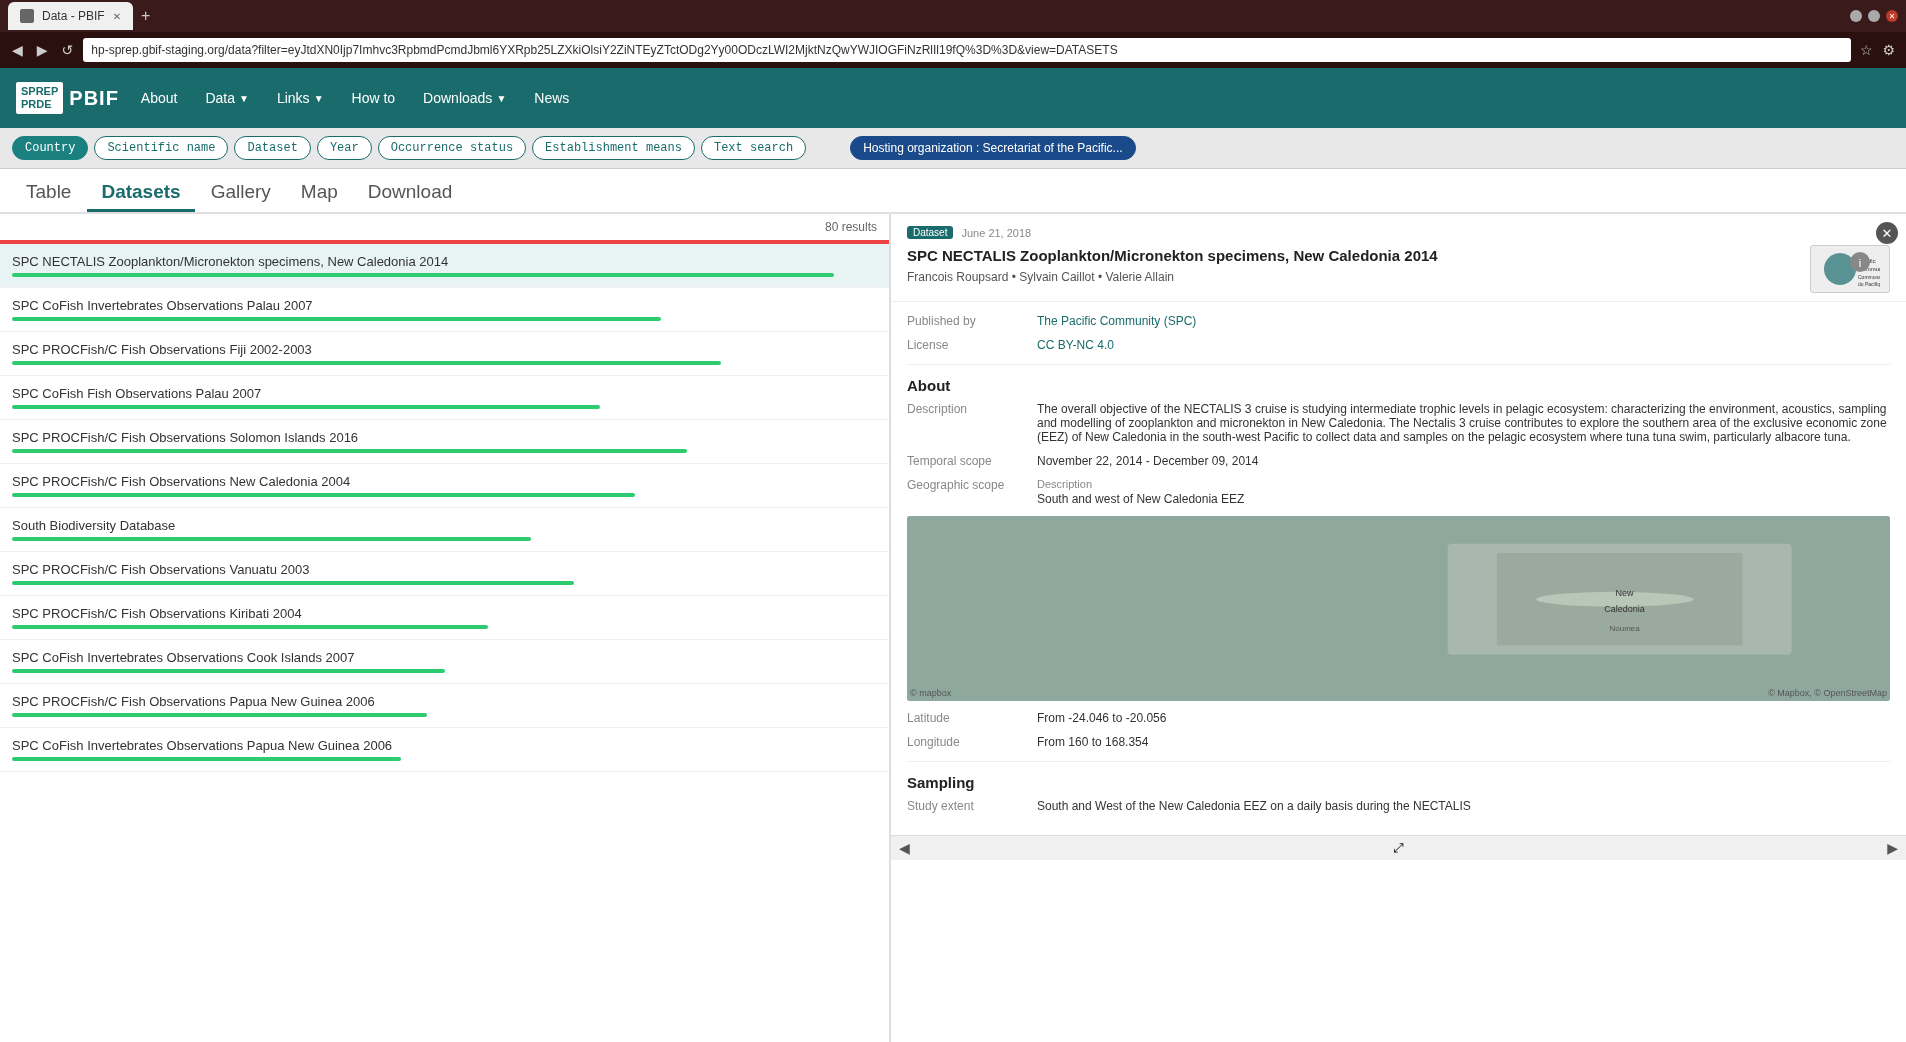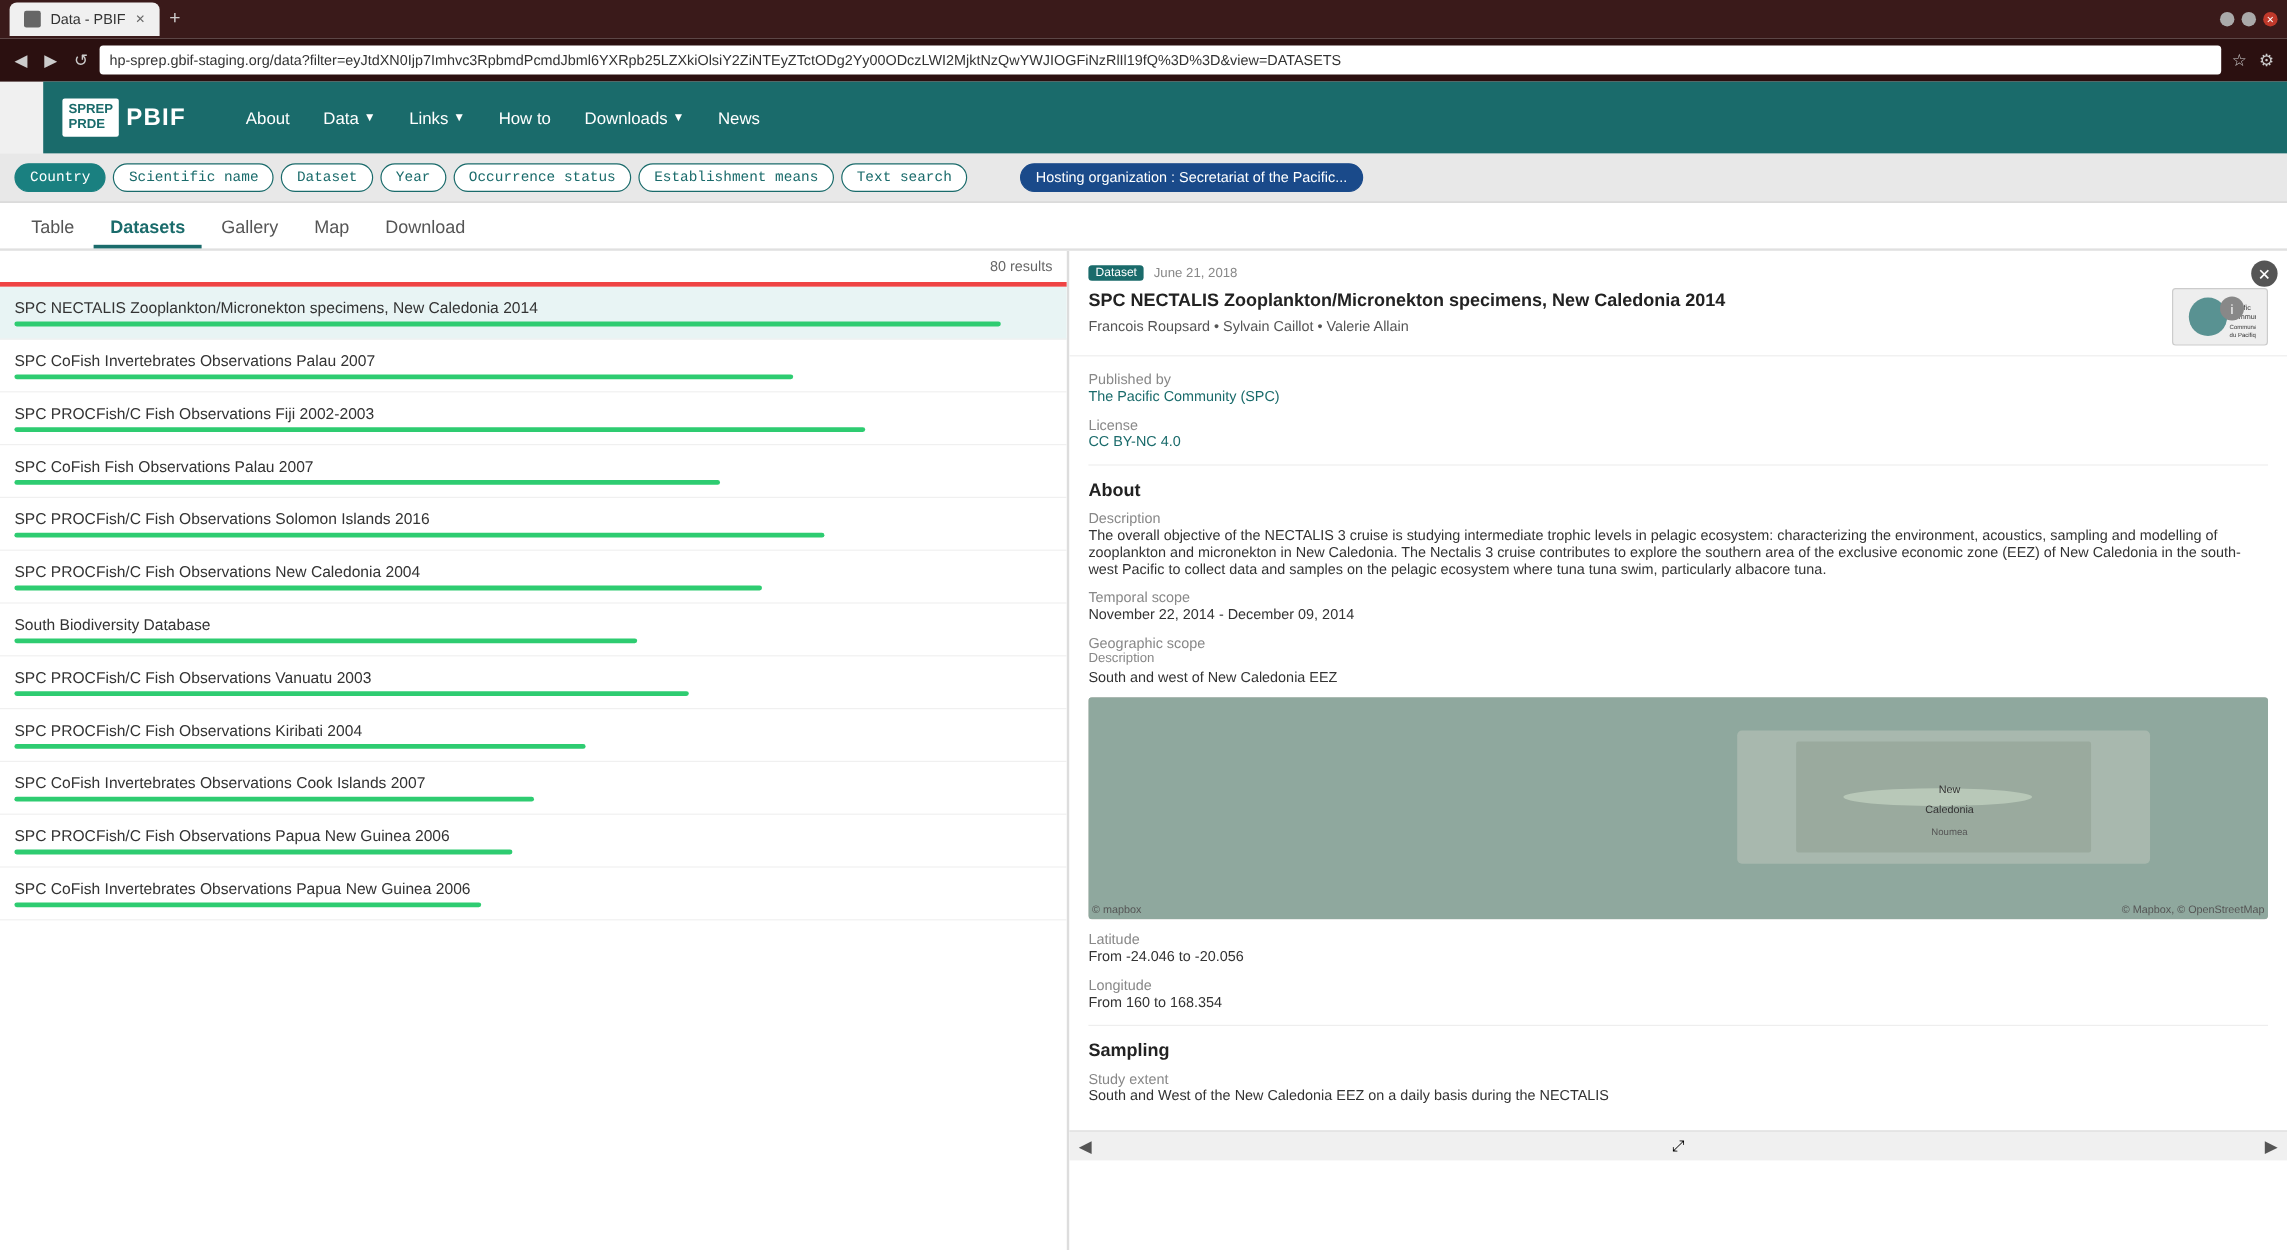--- a/index.html
+++ b/index.html
@@ -108,22 +108,21 @@
       border: none;
     }
 
     
     .site-header {
       background: #1a6b6b;
       height: 60px;
       display: flex;
       align-items: center;
       padding: 0 16px;
-      gap: 40px;
-      margin-left: 36px;
+      gap: 12px;
     }
     .site-logo {
       display: flex;
       align-items: center;
       gap: 6px;
     }
     .logo-badge {
       background: #fff;
       color: #1a6b6b;
       font-weight: bold;
@@ -204,21 +203,21 @@
       background: #fff;
       padding: 6px 12px 0 12px;
       display: flex;
       align-items: flex-end;
       border-bottom: 2px solid #e0e0e0;
       gap: 2px;
     }
     .content-tab {
       padding: 6px 14px;
       cursor: pointer;
-      font-size: 15px;
+      font-size: 19px;
       color: #555;
       border-bottom: 3px solid transparent;
     }
     .content-tab.active {
       color: #1a6b6b;
       border-bottom: 3px solid #1a6b6b;
       font-weight: bold;
     }
 
     
@@ -328,21 +327,20 @@
       font-size: 12px;
       color: #555;
     }
     .detail-body {
       padding: 12px 16px;
     }
     .detail-field {
       display: flex;
       margin-bottom: 10px;
       font-size: 12px;
-      flex-direction: column;
     }
     .detail-label {
       color: #888;
       width: 130px;
       flex-shrink: 0;
       font-size: 12px;
     }
     .detail-value {
       color: #333;
       flex: 1;

